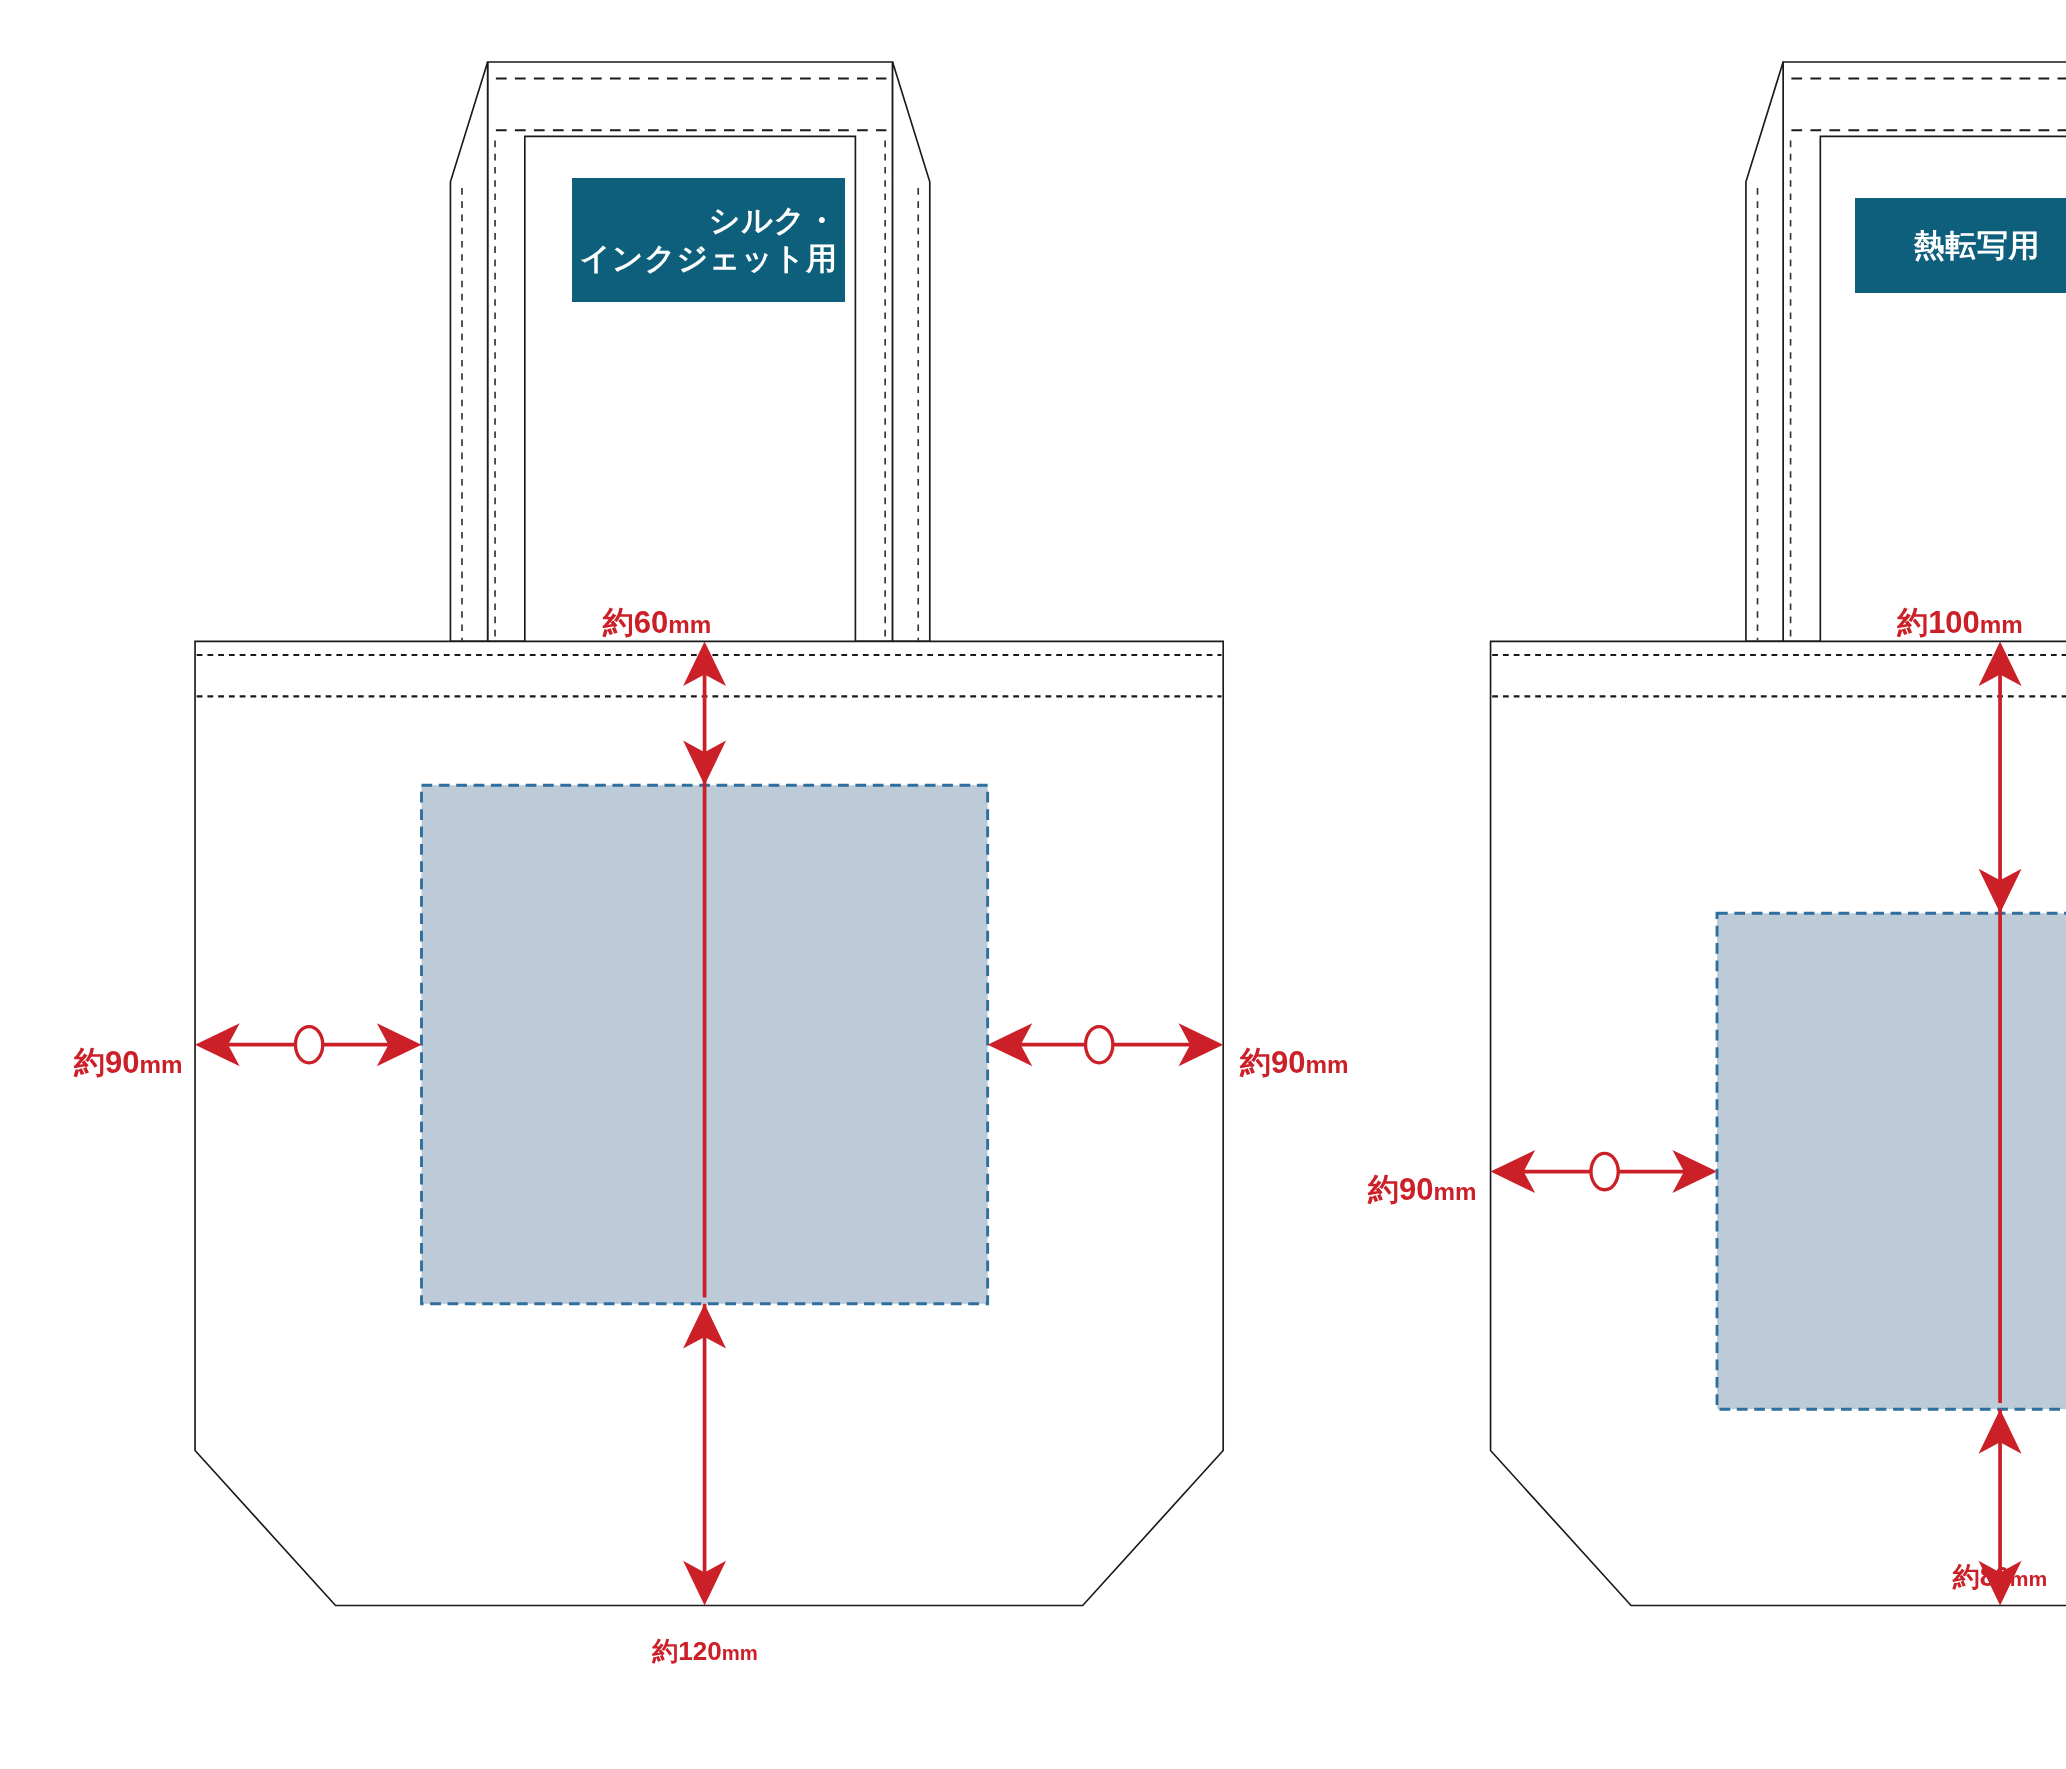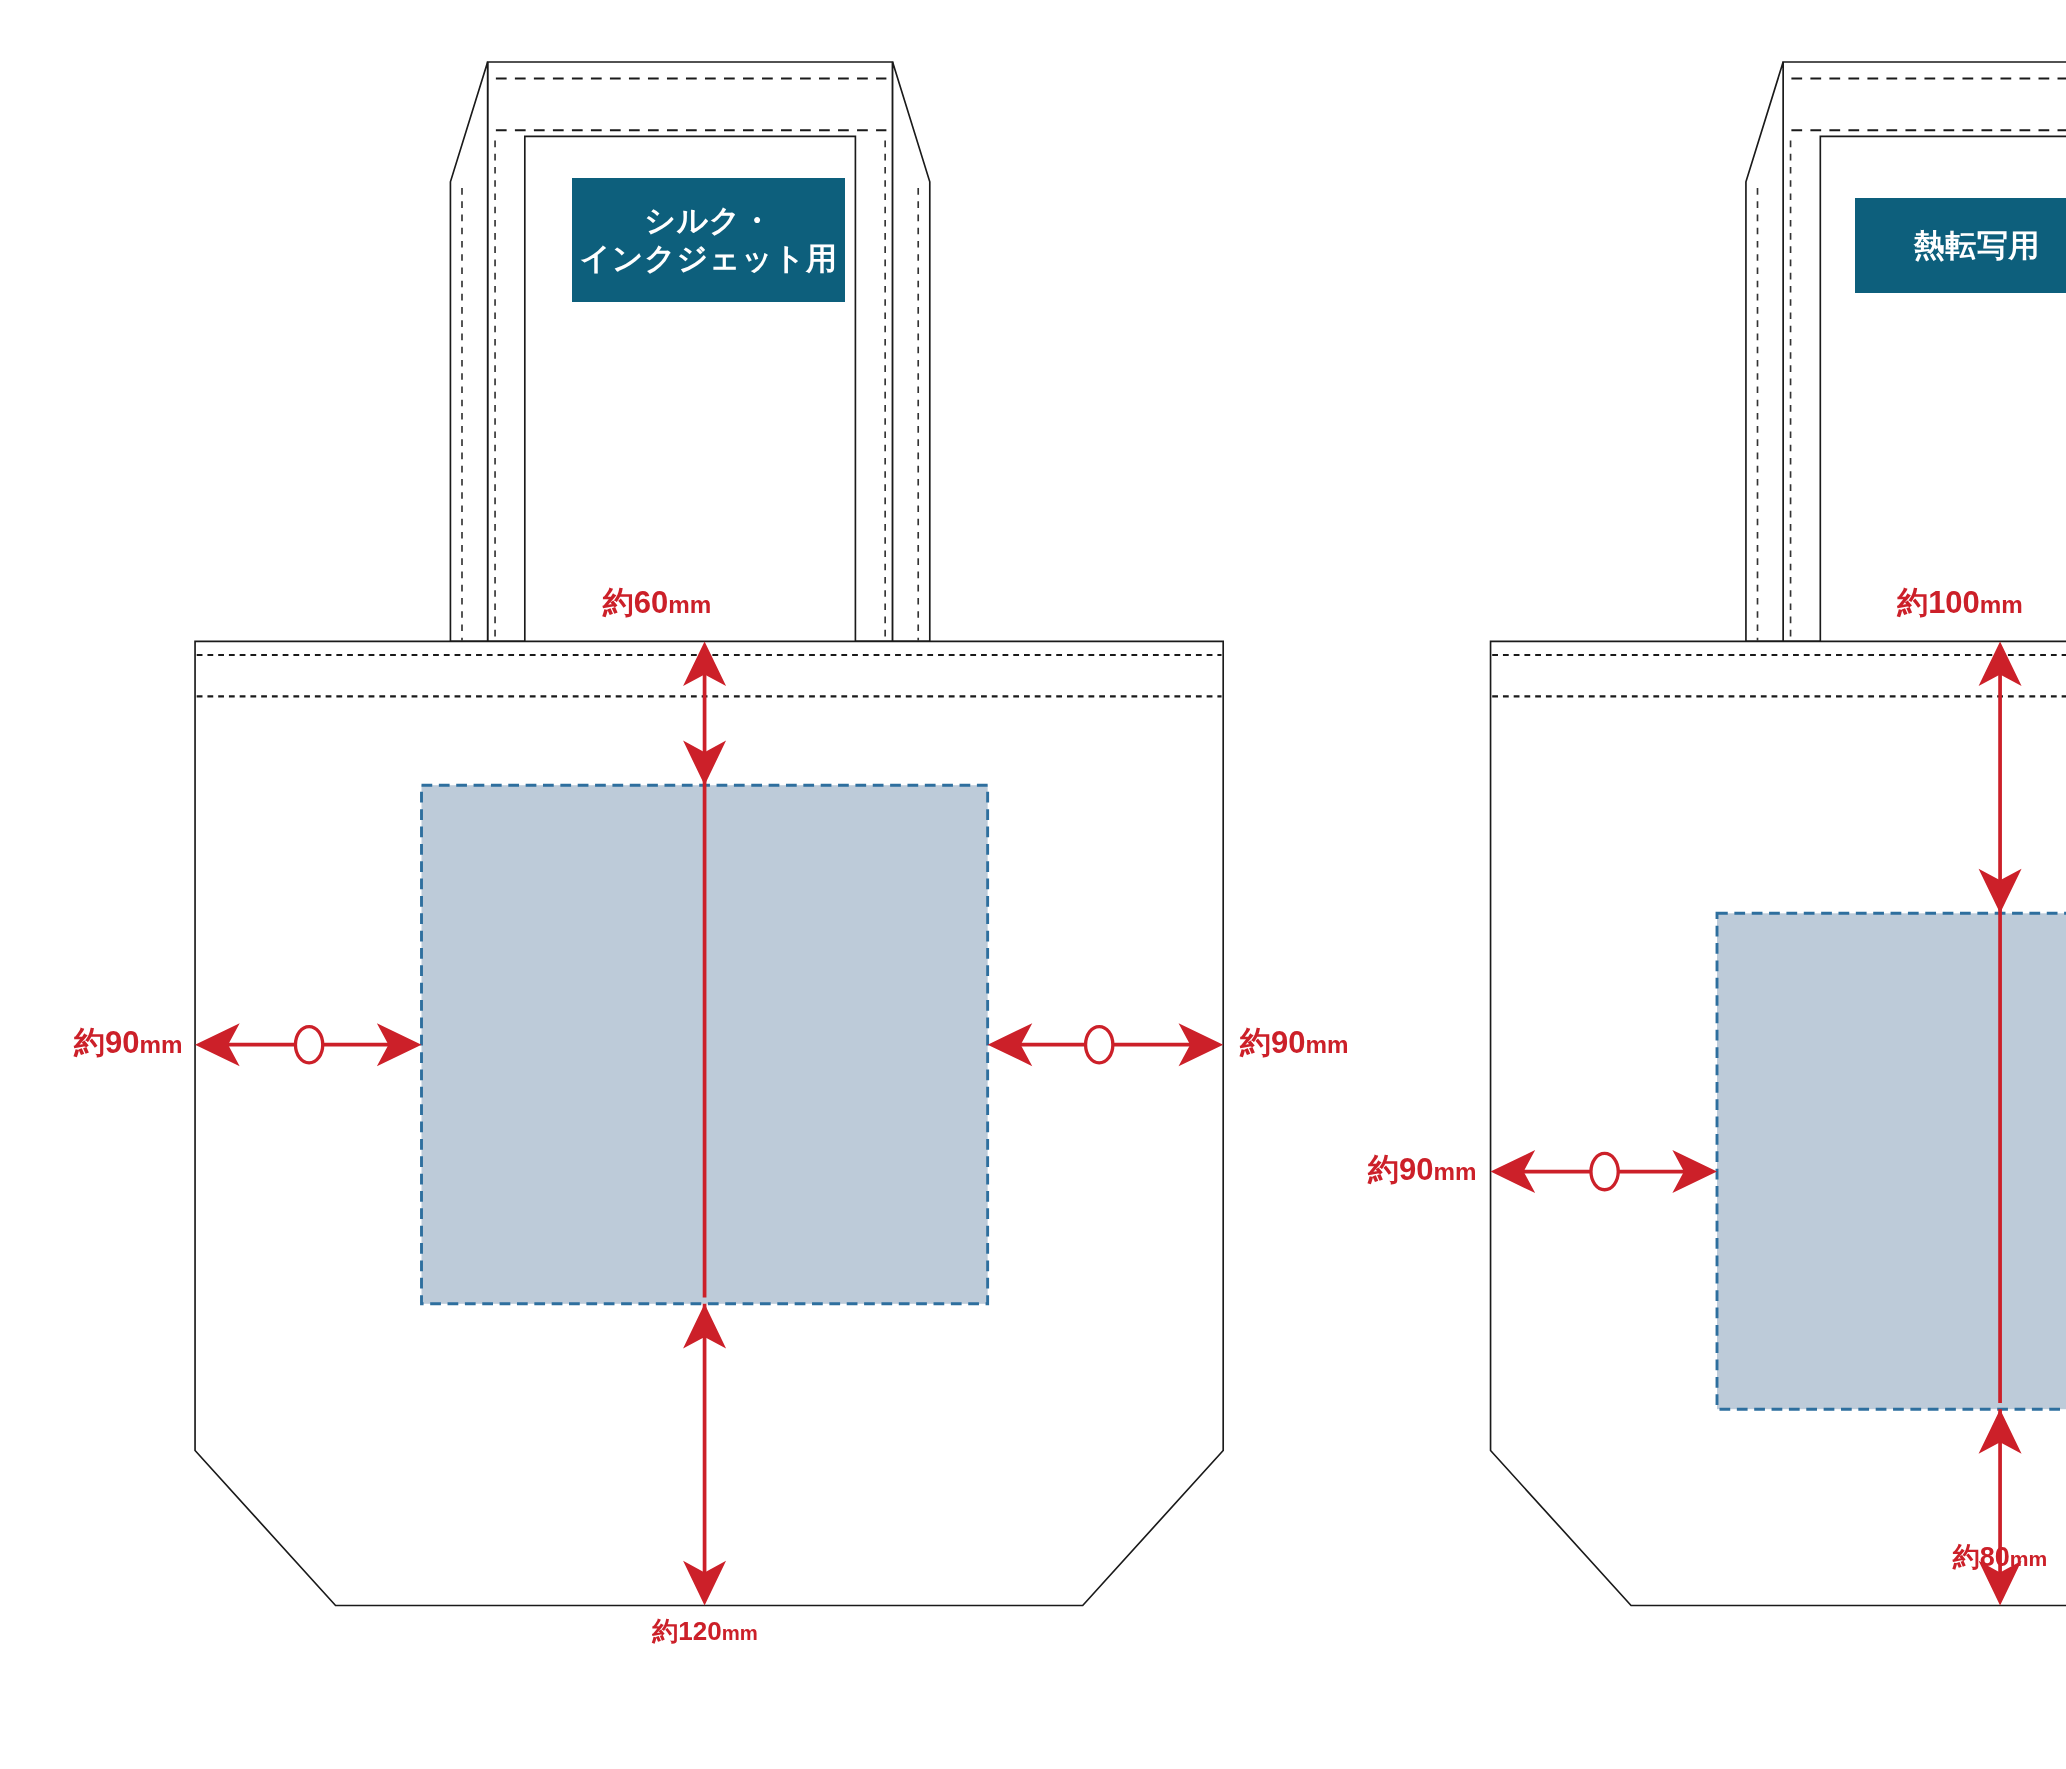--- a/index.html
+++ b/index.html
@@ -75,20 +75,21 @@
     stroke: #cc2029;
     stroke-width: 8;
   }
   .dim-label {
     position: absolute;
     color: #cc2029;
     font-weight: bold;
     white-space: nowrap;
     line-height: 1;
     font-family: "Liberation Sans", "DejaVu Sans", sans-serif;
+    margin-top: 20px;
   }
   .dim-label .unit {
     font-size: 0.78em;
   }
   .method-badge {
     position: absolute;
     background: #0d5f7c;
     color: #ffffff;
     display: flex;
     align-items: center;
@@ -226,21 +227,21 @@
 
       <g>
         <line class="dim-line" x1="5560" y1="2835" x2="6077" y2="2835"></line>
         <polygon class="dim-arrow" points="5545,2835 5653,2783 5625,2835 5653,2887"></polygon>
         <polygon class="dim-arrow" points="6095,2835 5987,2783 6015,2835 5987,2887"></polygon>
         <ellipse class="dim-knob" cx="5818" cy="2835" rx="33" ry="44"></ellipse>
       </g>
     </g>
   </svg>
 
-  <div class="method-badge" style="left:572px; top:178px; width:273px; height:124px; font-size:31px;">
+  <div class="method-badge" style="left:572px; top:178px; width:273px; height:124px; font-size:31px;text-align:right;">
     <div>
       <div>シルク・</div>
       <div>インクジェット用</div>
     </div>
   </div>
 
   <div class="dim-label" style="left:657px; top:587px; font-size:31px; transform:translateX(-50%);">
     <span>約60</span><span class="unit">mm</span>
   </div>
 

